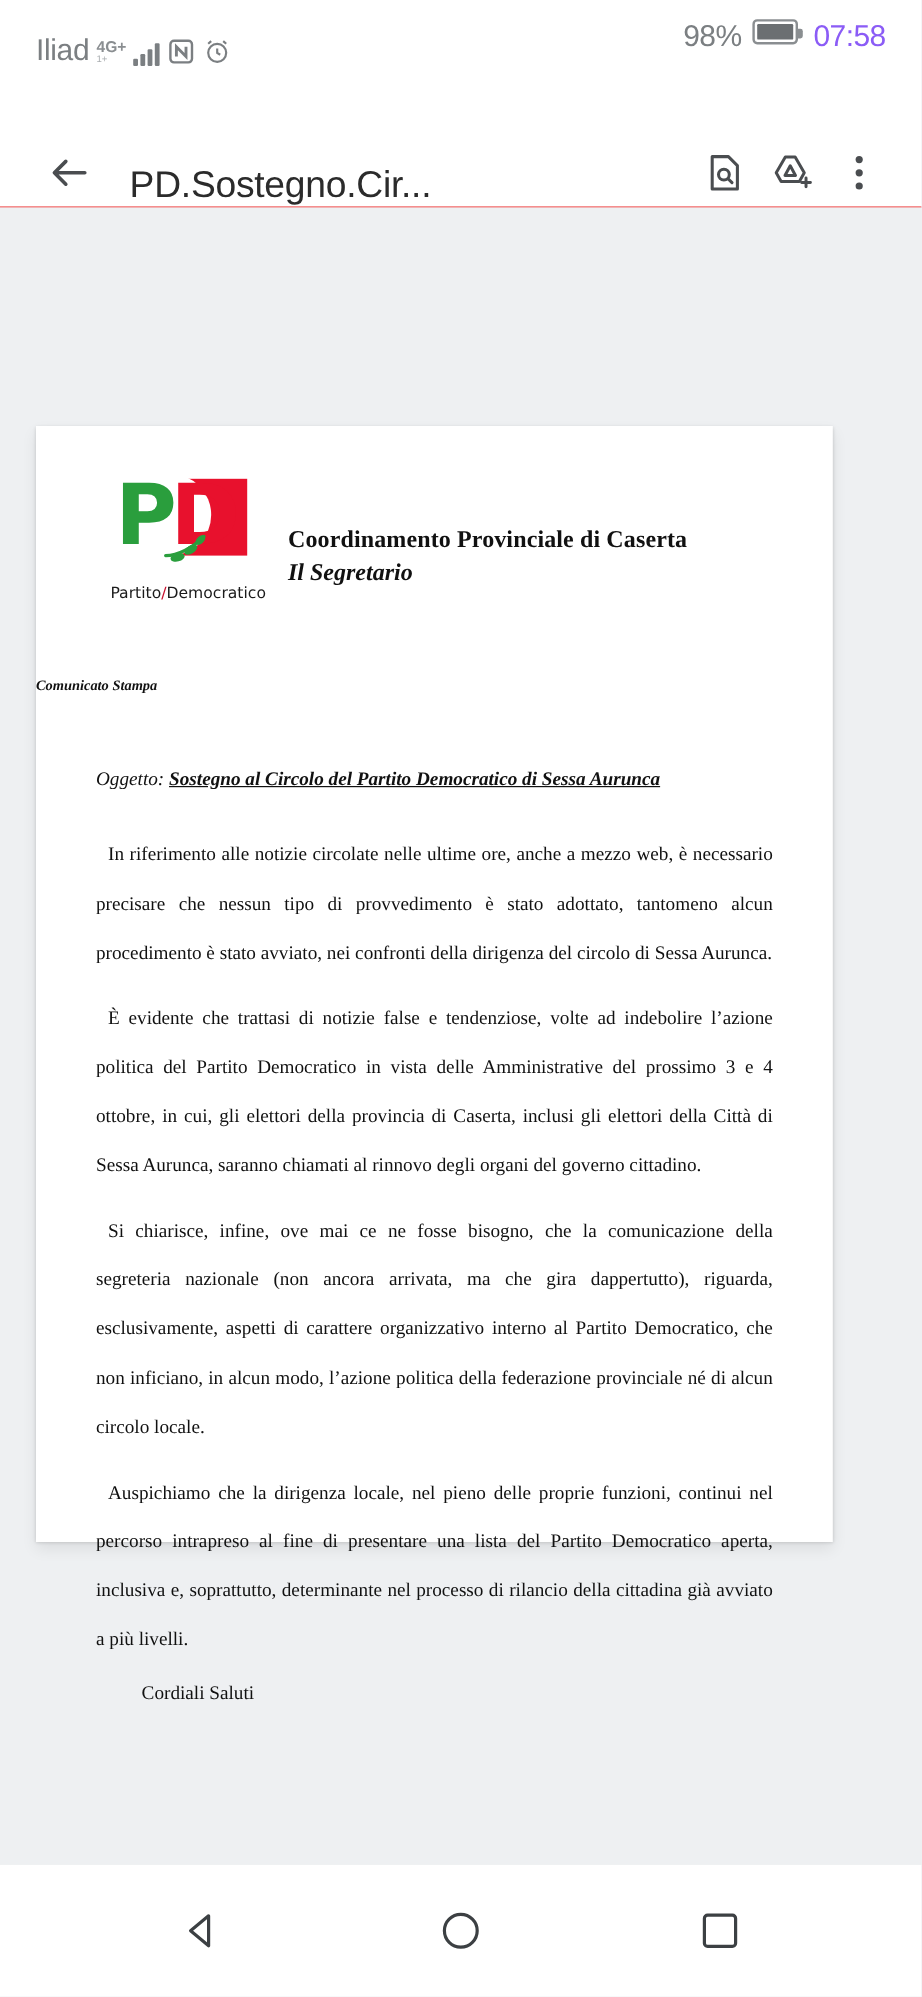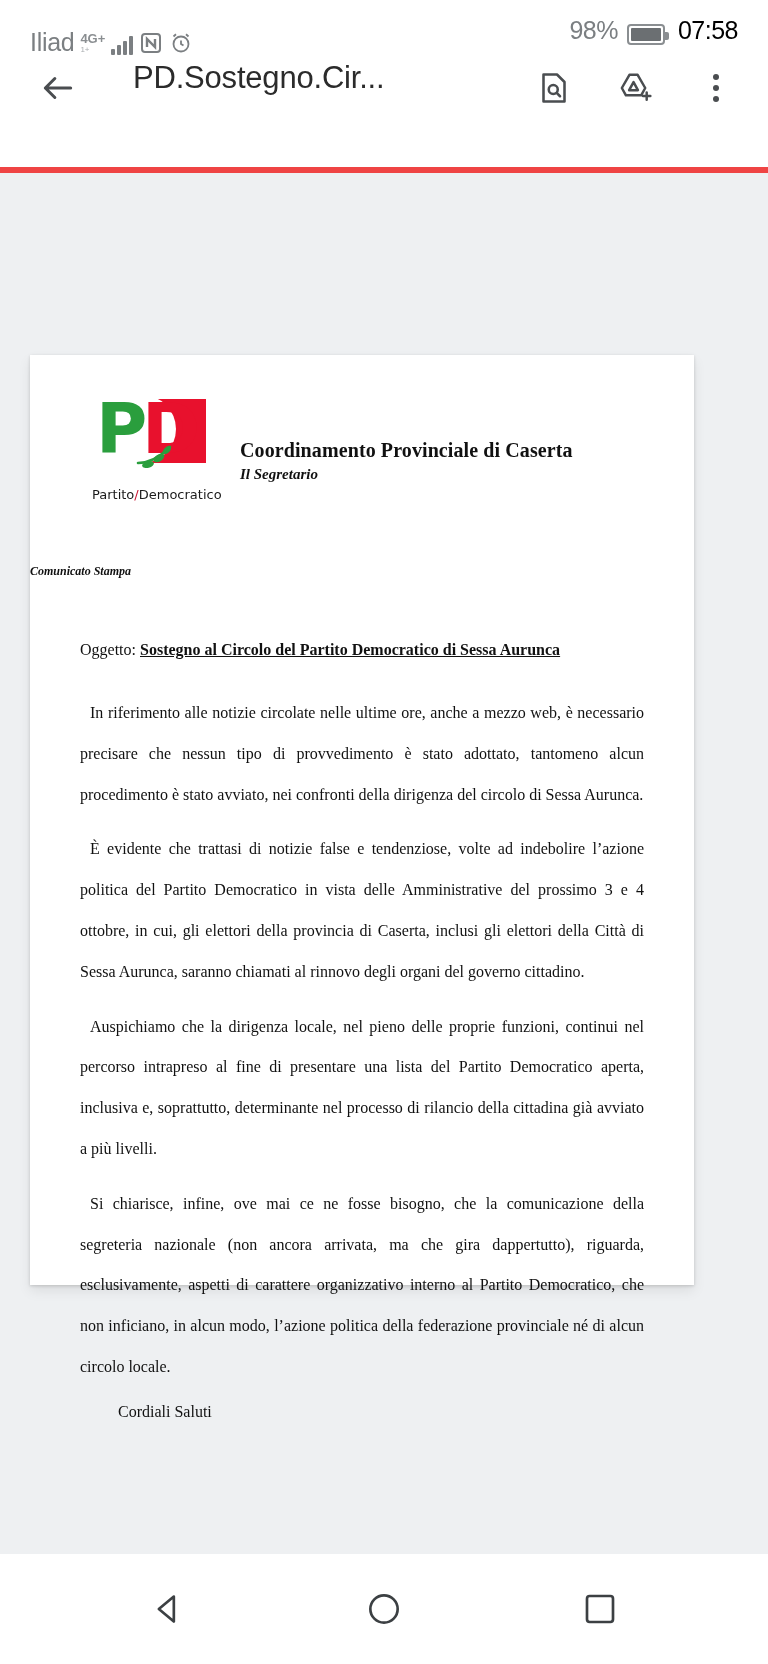--- a/index.html
+++ b/index.html
@@ -34,41 +34,40 @@
     font-size: 8px; color: #a9adb0;
   }
   .bars { display: flex; align-items: flex-end; gap: 2px; height: 20px; }
   .bars i { display: block; width: 4px; background: #7b7f82; border-radius: 1px; }
   .bars i:nth-child(1){ height: 6px; }
   .bars i:nth-child(2){ height: 10px; }
   .bars i:nth-child(3){ height: 14px; }
   .bars i:nth-child(4){ height: 19px; }
   .sb-icon { display: flex; align-items: center; }
   .sb-spacer { flex: 1; }
-  .sb-right { display: flex; align-items: flex-end; gap: 9px; }
+  .sb-right { display: flex; align-items: flex-start; gap: 9px; }
   .batt-pct { font-size: 25px; color: #7b7f82; letter-spacing: -0.5px; }
   .battery {
     width: 38px; height: 21px; border: 2px solid #8a8e91; border-radius: 4px;
     padding: 2px; position: relative;
   }
   .battery::after {
     content: ""; position: absolute; right: -6px; top: 6px;
     width: 4px; height: 8px; background: #8a8e91; border-radius: 0 2px 2px 0;
   }
   .battery span { display: block; height: 100%; background: #6b6f72; border-radius: 1px; }
-  .clock { font-size: 25px; color: #000000; letter-spacing: -0.5px; margin-left: 4px; }
+  .clock { font-size: 25px; color: #8b5cf6; letter-spacing: -0.5px; margin-left: 4px; }
 
   
   .appbar {
     height: 113px; width: 100%;
     background: #ffffff;
-    display: flex; align-items: flex-start;
+    display: flex; align-items: flex-end;
     padding: 0 24px 0 30px;
-    border-bottom: 6px solid #ef4444;
-    gap: 25px;
+    border-bottom: 1px solid #ef4444;
   }
   .appbar .icon-btn {
     width: 56px; height: 56px;
     display: flex; align-items: center; justify-content: center;
     cursor: pointer; flex-shrink: 0;
   }
   .appbar-title {
     flex: 1;
     font-size: 31px; color: #2b2b2b;
     margin-left: 22px; margin-right: 10px;
@@ -130,36 +129,37 @@
     font-family: "DejaVu Sans", sans-serif;
     font-size: 13px; color: #1b1b1b; white-space: nowrap;
   }
   .logo-text .slash { color: #c8102e; }
 
   .head-text { flex: 1; text-align: left; padding-top: 44px; }
   .head-title {
     font-weight: bold; font-size: 20px; letter-spacing: .1px;
   }
   .head-sub {
-    font-weight: bold; font-style: italic; font-size: 15px;
+    font-weight: bold; font-style: italic; font-size: 20px;
     margin-top: 4px;
   }
 
   .comunicato {
     text-align: left;
     font-weight: bold; font-style: italic;
     font-size: 12px;
     margin-top: 62px;
   }
 
   .body-wrap { padding: 0 50px 0 50px; }
 
   .oggetto {
     font-size: 16px;
     margin-top: 62px;
+    font-style: italic;
   }
   .oggetto b { text-decoration: underline; }
 
   .para {
     font-size: 16px;
     text-align: justify;
     line-height: 2.55;
     margin-top: 14px;
     text-indent: 10px;
   }
@@ -282,22 +282,22 @@
 
     <div class="comunicato">Comunicato Stampa</div>
 
     <div class="body-wrap">
       <div class="oggetto">
         <span>Oggetto: </span><b>Sostegno al Circolo del Partito Democratico di Sessa Aurunca</b>
       </div>
 
       <p class="para first">In riferimento alle notizie circolate nelle ultime ore, anche a mezzo web, è necessario precisare che nessun tipo di provvedimento è stato adottato, tantomeno alcun procedimento è stato avviato, nei confronti della dirigenza del circolo di Sessa Aurunca.</p>
       <p class="para">È evidente che trattasi di notizie false e tendenziose, volte ad indebolire l’azione politica del Partito Democratico in vista delle Amministrative del prossimo 3 e 4 ottobre, in cui, gli elettori della provincia di Caserta, inclusi gli elettori della Città di Sessa Aurunca, saranno chiamati al rinnovo degli organi del governo cittadino.</p>
+      <p class="para">Si chiarisce, infine, ove mai ce ne fosse bisogno, che la comunicazione della segreteria nazionale (non ancora arrivata, ma che gira dappertutto), riguarda, esclusivamente, aspetti di carattere organizzativo interno al Partito Democratico, che non inficiano, in alcun modo, l’azione politica della federazione provinciale né di alcun circolo locale.</p>
       <p class="para">Auspichiamo che la dirigenza locale, nel pieno delle proprie funzioni, continui nel percorso intrapreso al fine di presentare una lista del Partito Democratico aperta, inclusiva e, soprattutto, determinante nel processo di rilancio della cittadina già avviato a più livelli.</p>
-      <p class="para">Si chiarisce, infine, ove mai ce ne fosse bisogno, che la comunicazione della segreteria nazionale (non ancora arrivata, ma che gira dappertutto), riguarda, esclusivamente, aspetti di carattere organizzativo interno al Partito Democratico, che non inficiano, in alcun modo, l’azione politica della federazione provinciale né di alcun circolo locale.</p>
       <div class="closing">Cordiali Saluti</div>
     </div>
 
   </div>
 </div>
 
 <div class="navbar">
   <div class="nav-btn">
     <svg width="40" height="40" viewBox="0 0 24 24" fill="none" stroke="#3c4043" stroke-width="1.6" stroke-linejoin="round">
       <path d="M15.5 4.5L6.5 12l9 7.5z"></path>

